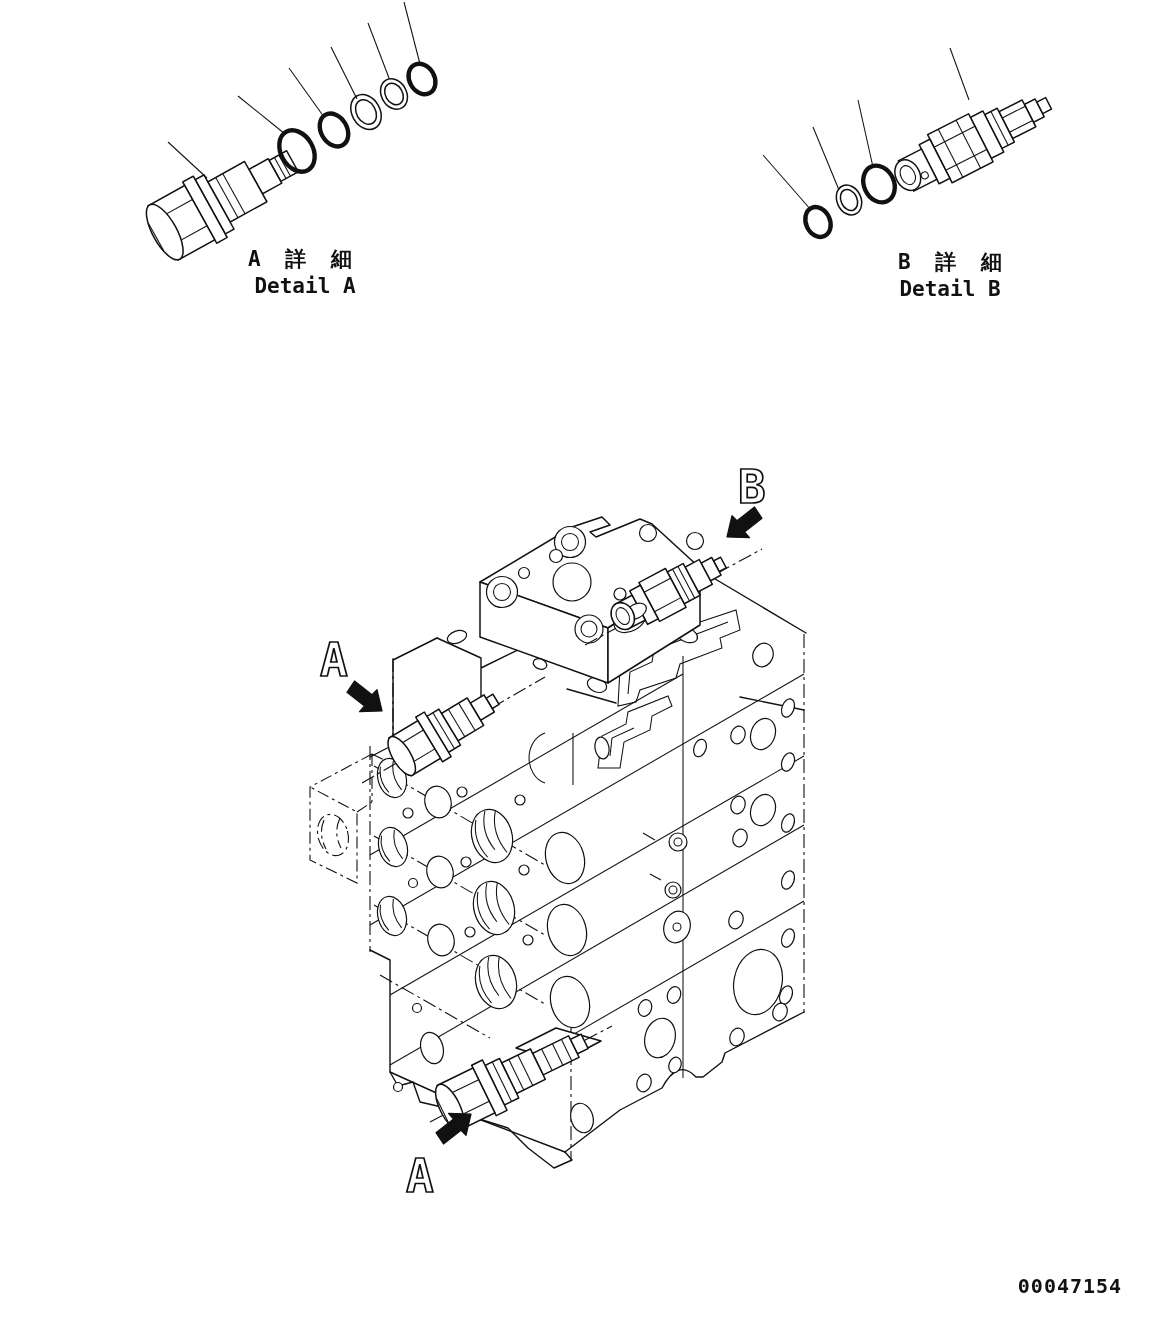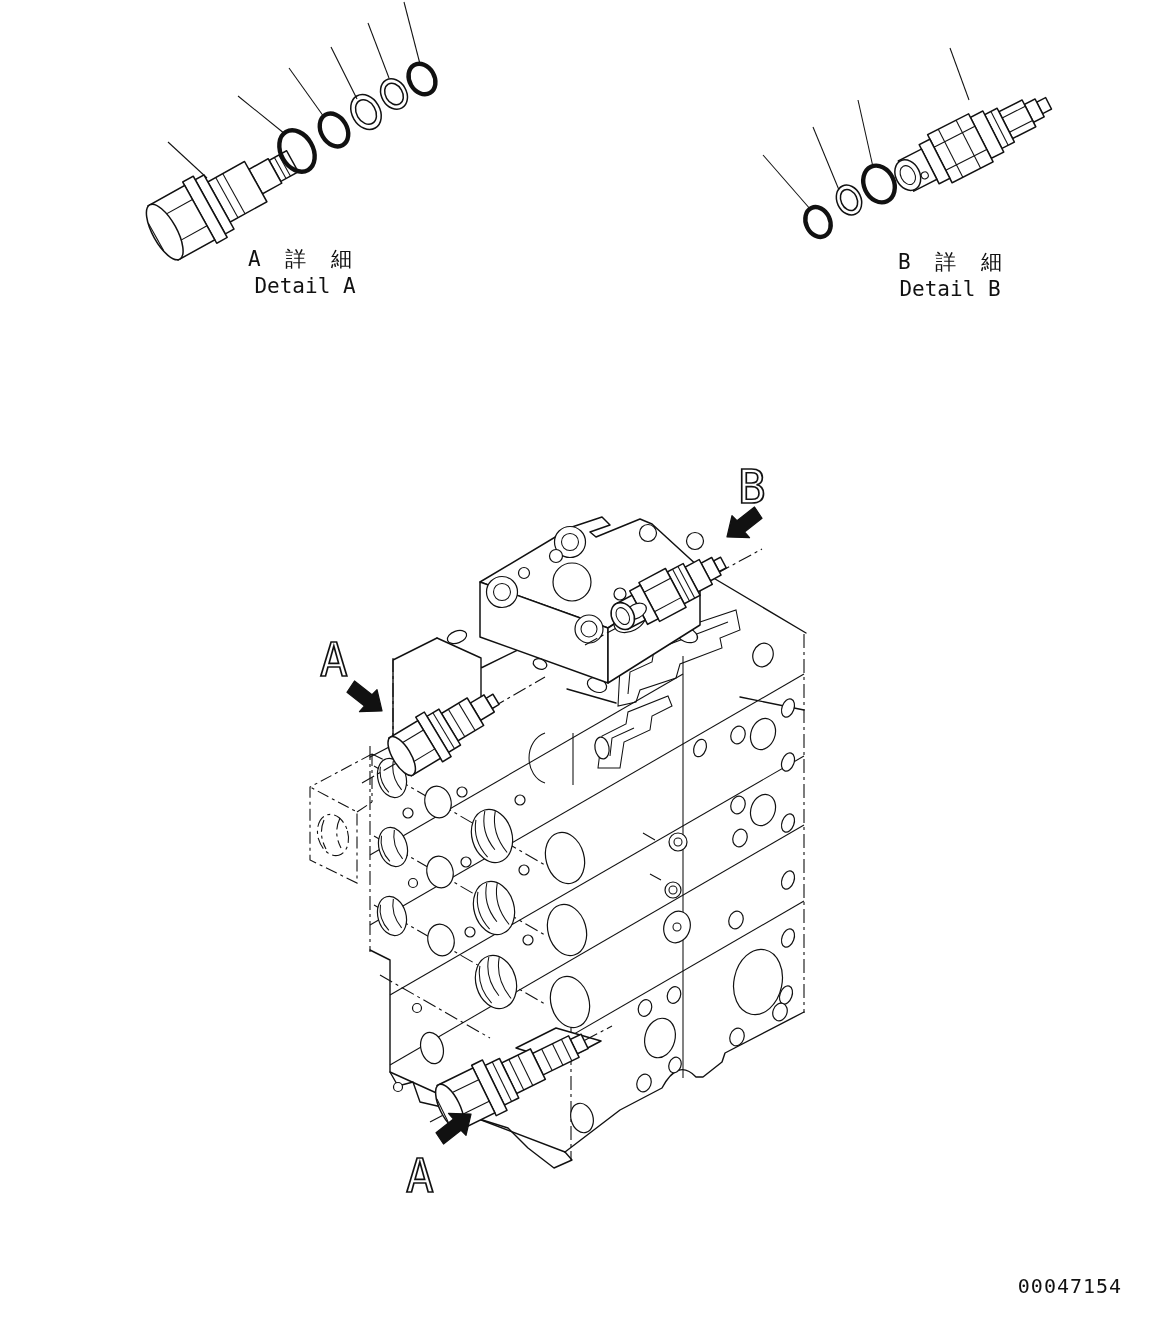--- a/index.html
+++ b/index.html
@@ -1,17 +1,17 @@
 <!DOCTYPE html>
 <html><head>
 <meta charset="utf-8">
 <style>
   html,body{margin:0;padding:0;background:#ffffff;}
   .sheet{position:relative;width:1163px;height:1324px;background:#ffffff;overflow:hidden;
-         font-family:"DejaVu Sans Mono","Liberation Mono",monospace;}
+         font-family:"DejaVu Sans Mono","Liberation Mono",monospace;font-weight:bold;}
   svg{position:absolute;left:0;top:0;}
   .ln{fill:none;stroke:#111;stroke-width:1.4;stroke-linecap:round;stroke-linejoin:round;}
   .thin{fill:none;stroke:#111;stroke-width:1.05;}
   .part{fill:#fff;stroke:#111;stroke-width:1.5;stroke-linejoin:round;}
   .oring{fill:none;stroke:#111;stroke-width:4.4;}
   .oring2{fill:none;stroke:#111;stroke-width:1.5;}
   .cl{fill:none;stroke:#111;stroke-width:1.1;stroke-dasharray:14 4 3 4;}
   .phantom{fill:none;stroke:#111;stroke-width:1.1;stroke-dasharray:12 4 3 4;}
   .hole{fill:#fff;stroke:#111;stroke-width:1.2;}
   .arrow{fill:#111;stroke:#111;stroke-width:1;stroke-linejoin:round;}

